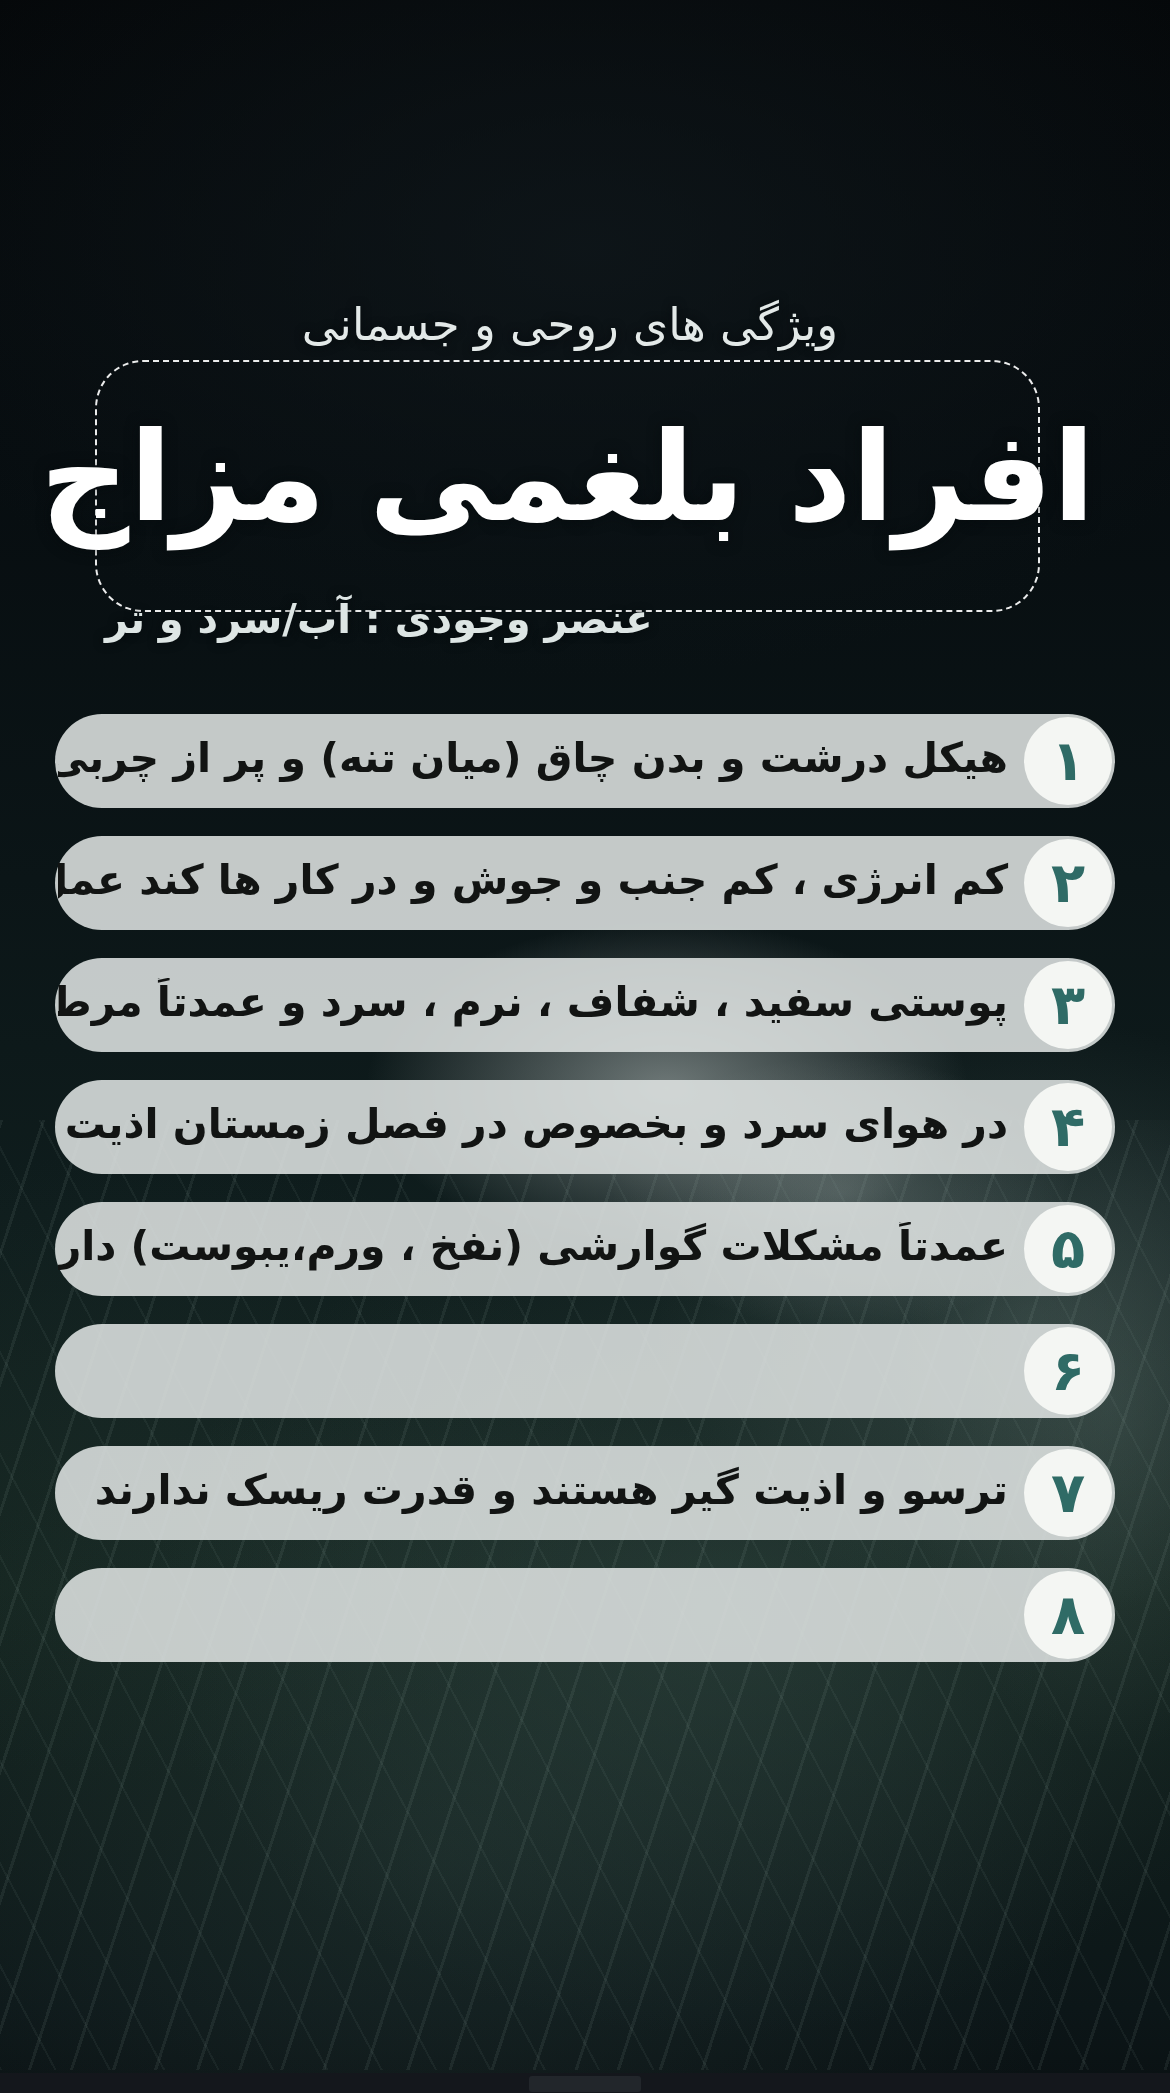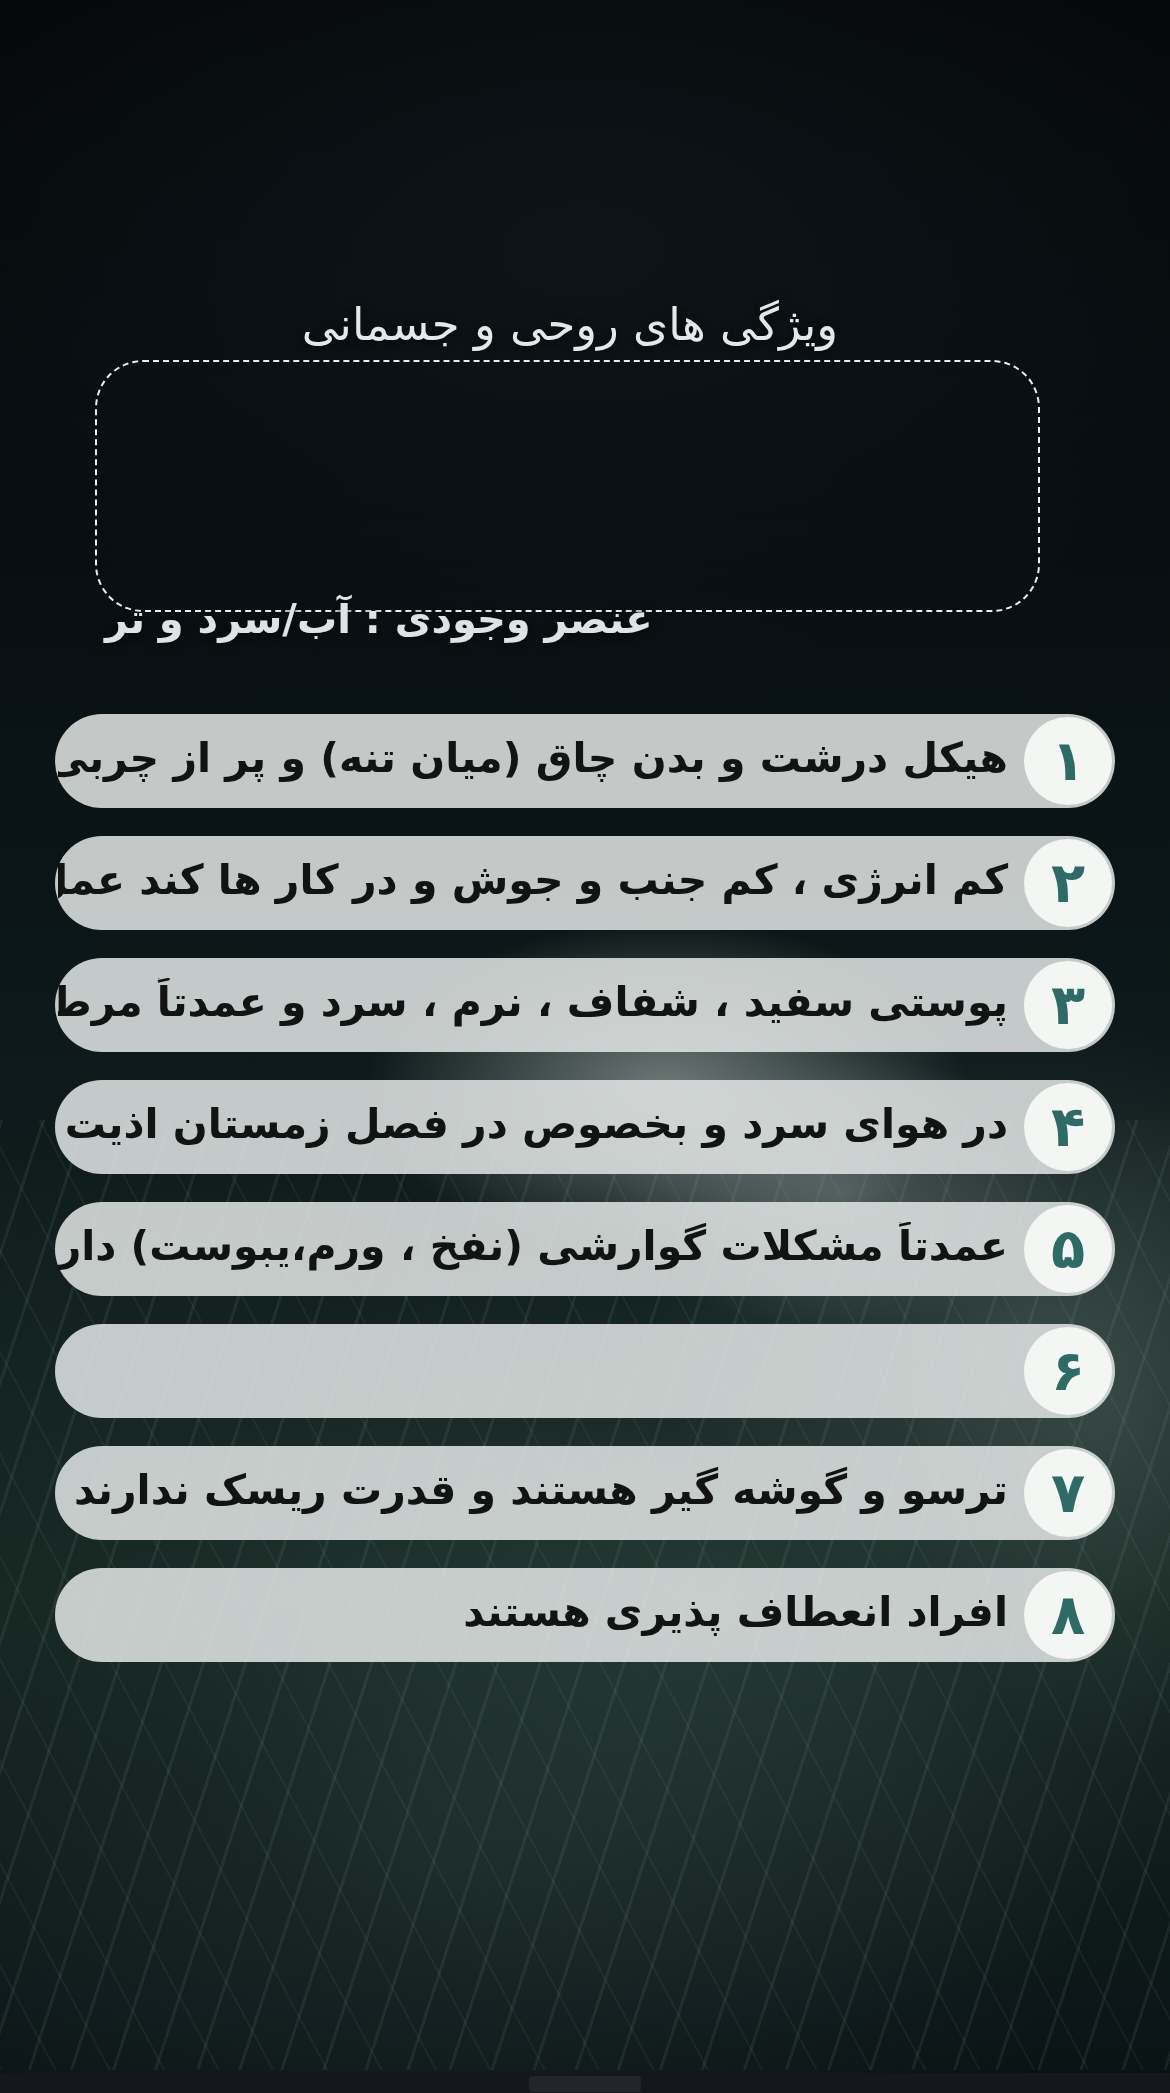--- a/index.html
+++ b/index.html
@@ -103,20 +103,21 @@
   }
 </style>
 </head>
 <body>
 
 <div class="canvas">
   <div class="streaks"></div>
 
   <div class="title-frame">
     <div class="kicker">ویژگی های روحی و جسمانی</div>
+    <div class="main-title">افراد بلغمی مزاج</div>
     <div class="subtitle">عنصر وجودی : آب/سرد و تر</div>
   </div>
 
   <div class="items">
     <div class="pill">
       <div class="num-circle">۱</div>
       <div class="pill-text">هیکل درشت و بدن چاق (میان تنه) و پر از چربی دارند</div>
     </div>
     <div class="pill">
       <div class="num-circle">۲</div>
@@ -132,24 +133,23 @@
     </div>
     <div class="pill">
       <div class="num-circle">۵</div>
       <div class="pill-text">عمدتاً مشکلات گوارشی (نفخ ، ورم،یبوست) دارند</div>
     </div>
     <div class="pill">
       <div class="num-circle">۶</div>
     </div>
     <div class="pill">
       <div class="num-circle">۷</div>
-      <div class="pill-text">ترسو و گوشه گیر هستند و قدرت ریسک ندارند</div>
+      <div class="pill-text">ترسو و اذیت گیر هستند و قدرت ریسک ندارند</div>
     </div>
     <div class="pill">
       <div class="num-circle">۸</div>
-      <div class="pill-text">افراد انعطاف پذیری هستند</div>
     </div>
   </div>
 
   <div class="bottom-bar">
     <div class="watermark-blob"></div>
   </div>
 </div>
 
 </body></html>

